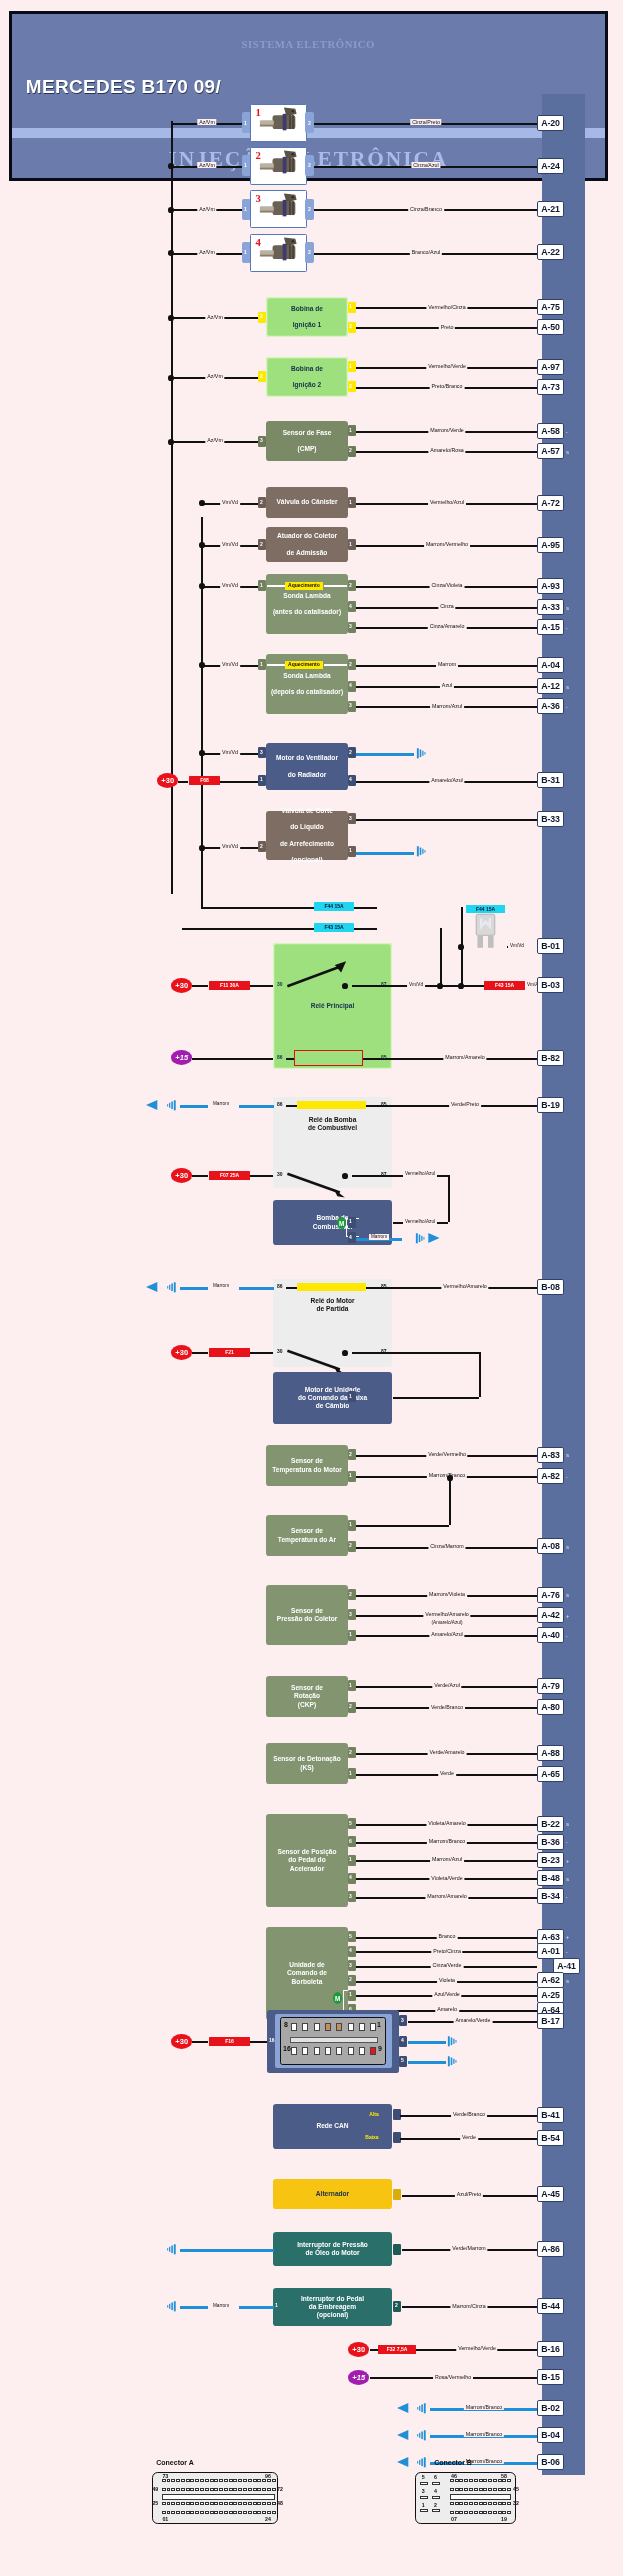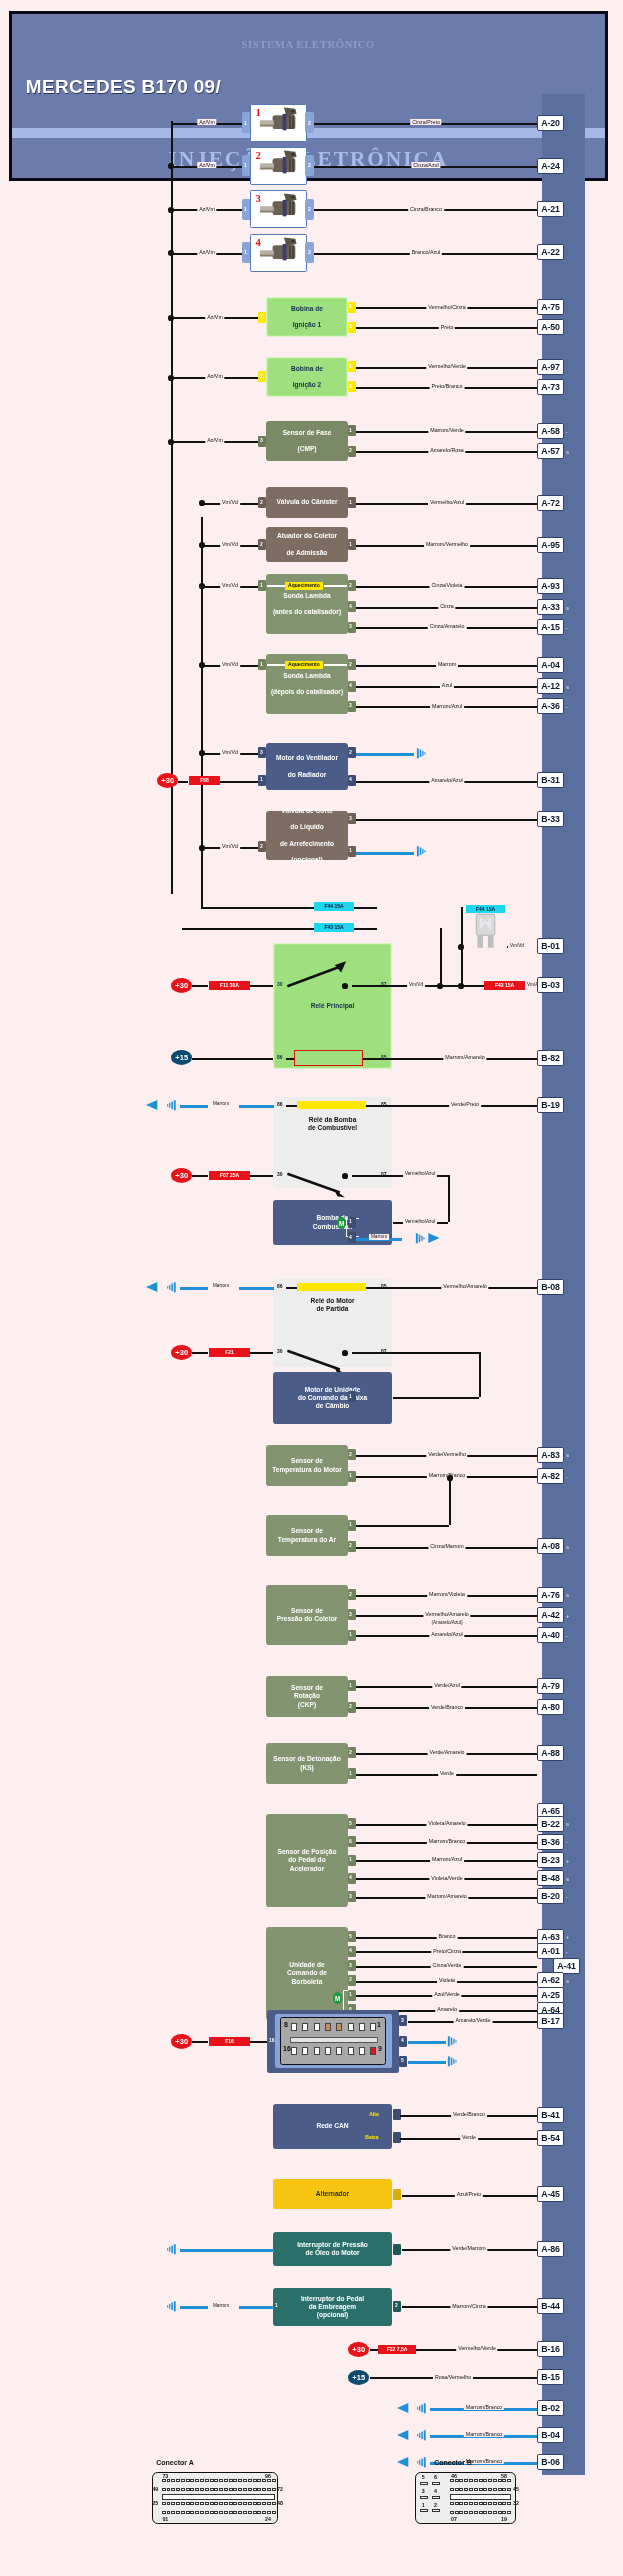--- a/index.html
+++ b/index.html
@@ -94,21 +94,21 @@
   }
 
   
   .pnode {
     position:absolute; border-radius:50%;
     color:#fff; font-weight:bold; font-size:7.5px;
     display:flex; align-items:center; justify-content:center;
     width:21.4px; height:15px;
   }
   .pnode.p30 { background:#e8121a; }
-  .pnode.p15 { background:#0c4a6e; }
+  .pnode.p15 { background:#a21caf;font-style:italic; }
 
   
   .fuse {
     position:absolute; background:#e8121a; color:#fff;
     font-size:5px; font-weight:bold; text-align:center; line-height:8.8px;
     height:8.8px; border-radius:0.6px; white-space:nowrap; padding:0 2.5px;
   }
   .fuse.cyan { background:#1ed6f0; color:#113; }
 
   
@@ -690,21 +690,21 @@
       <div class="comp sage" style="left:266px; top:1743px; width:82px; height:41px;">Sensor de Detonação<br>(KS)</div>
       <div class="nub" style="left:348px; top:1747px; background:#72825f;"></div>
       <div class="pin" style="left:349px; top:1750px;">2</div>
       <div class="hline" style="left:356px; top:1753px; width:181px;"></div>
       <div class="wlabel" style="left:447px; top:1749px; transform:translateX(-50%);">Verde/Amarelo</div>
       <div class="term" style="left:537px; top:1745px;">A-88</div>
       <div class="nub" style="left:348px; top:1768px; background:#72825f;"></div>
       <div class="pin" style="left:349px; top:1771px;">1</div>
       <div class="hline" style="left:356px; top:1774px; width:181px;"></div>
       <div class="wlabel" style="left:447px; top:1770px; transform:translateX(-50%);">Verde</div>
-      <div class="term" style="left:537px; top:1766px;margin-top:37px;">A-65</div>
+      <div class="term" style="left:537px; top:1766px;">A-65</div>
       <div class="comp sage" style="left:266px; top:1814px; width:82px; height:93px;">Sensor de Posição<br>do Pedal do<br>Acelerador</div>
       <div class="nub" style="left:348px; top:1818px; background:#72825f;"></div>
       <div class="pin" style="left:349px; top:1821px;">5</div>
       <div class="hline" style="left:356px; top:1824px; width:181px;"></div>
       <div class="wlabel" style="left:447px; top:1820px; transform:translateX(-50%);">Violeta/Amarelo</div>
       <div class="term" style="left:537px; top:1816px;">B-22</div>
       <div class="term-sign" style="left:566px; top:1821px;">s</div>
       <div class="nub" style="left:348px; top:1836px; background:#72825f;"></div>
       <div class="pin" style="left:349px; top:1839px;">6</div>
       <div class="hline" style="left:356px; top:1842px; width:181px;"></div>
@@ -720,21 +720,21 @@
       <div class="nub" style="left:348px; top:1873px; background:#72825f;"></div>
       <div class="pin" style="left:349px; top:1875px;">4</div>
       <div class="hline" style="left:356px; top:1878px; width:181px;"></div>
       <div class="wlabel" style="left:447px; top:1875px; transform:translateX(-50%);">Violeta/Verde</div>
       <div class="term" style="left:537px; top:1870px;">B-48</div>
       <div class="term-sign" style="left:566px; top:1876px;">s</div>
       <div class="nub" style="left:348px; top:1891px; background:#72825f;"></div>
       <div class="pin" style="left:349px; top:1894px;">3</div>
       <div class="hline" style="left:356px; top:1897px; width:181px;"></div>
       <div class="wlabel" style="left:447px; top:1893px; transform:translateX(-50%);">Marrom/Amarelo</div>
-      <div class="term" style="left:537px; top:1888px;">B-20</div>
+      <div class="term" style="left:537px; top:1888px;">B-34</div>
       <div class="term-sign" style="left:566px; top:1894px;">·</div>
       <div class="comp sage" style="left:266px; top:1927px; width:82px; height:93px;">Unidade de<br>Comando de<br>Borboleta</div>
       <div class="mcircle" style="left:333px; top:1992px;">M</div>
       <div class="mleads" style="left:343px; top:1990px; width:12.6px; height:24px;"></div>
       <div class="nub" style="left:348px; top:1931px; background:#72825f;"></div>
       <div class="pin" style="left:349px; top:1934px;">5</div>
       <div class="hline" style="left:356px; top:1937px; width:181px;"></div>
       <div class="wlabel" style="left:447px; top:1933px; transform:translateX(-50%);">Branco</div>
       <div class="term" style="left:537px; top:1929px;">A-63</div>
       <div class="term-sign" style="left:566px; top:1934px;">+</div>

